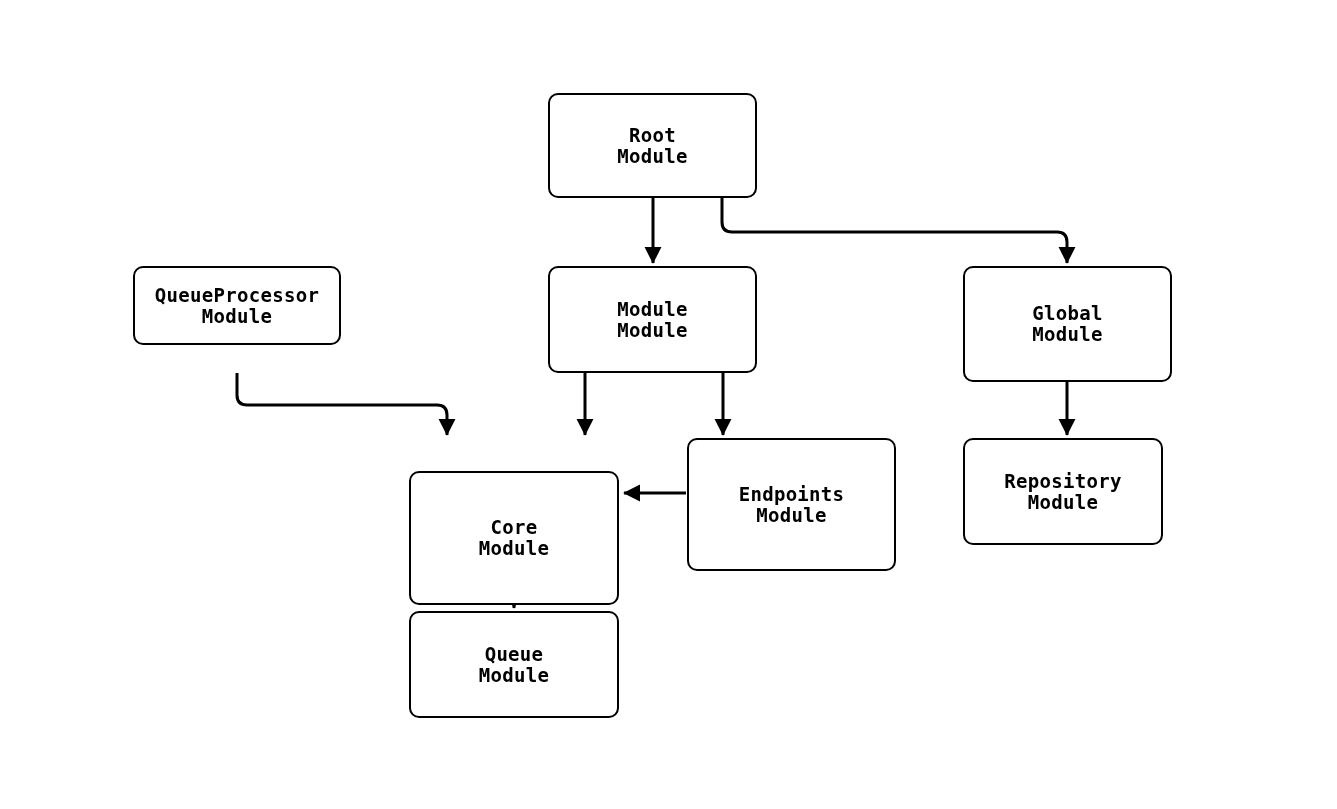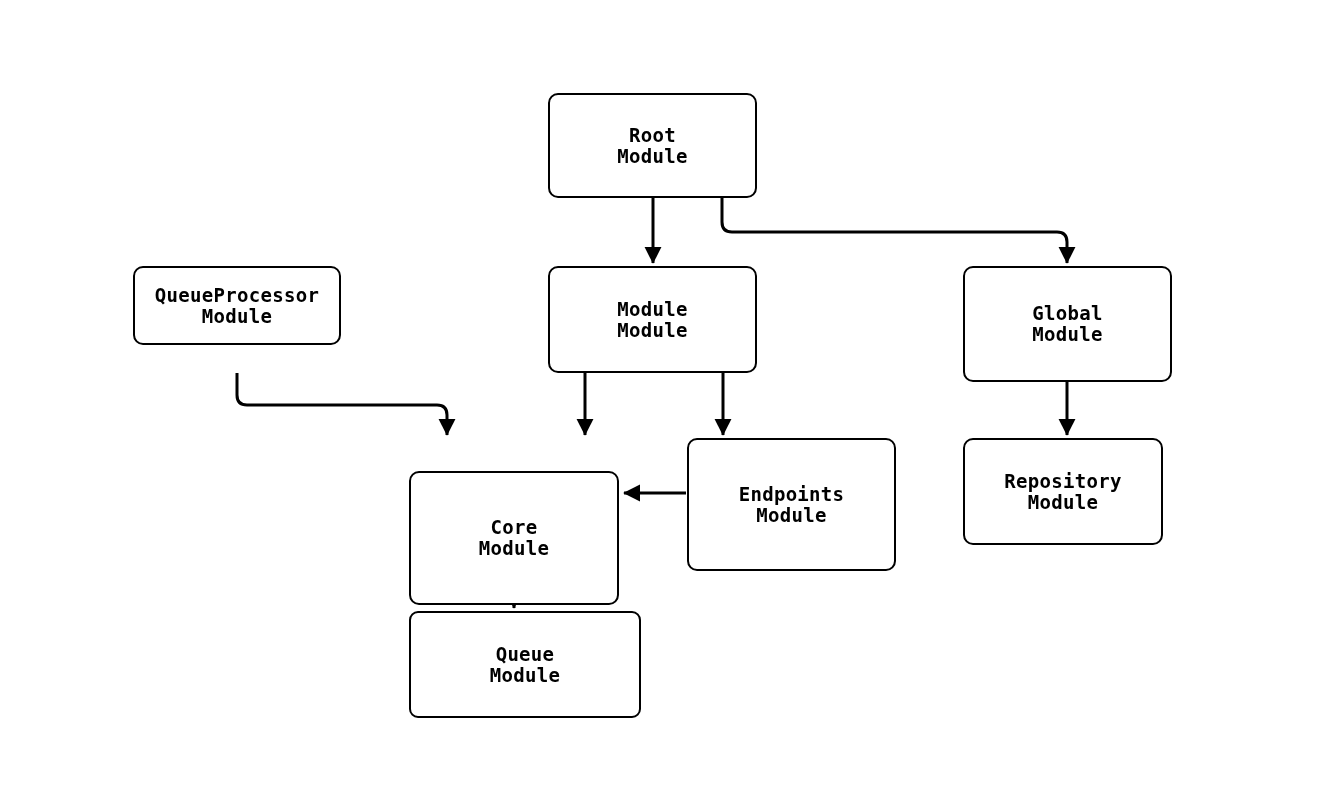--- a/index.html
+++ b/index.html
@@ -92,17 +92,17 @@
       <div>Module</div>
     </div>
     <div class="node" style="left: 687px; top: 438px; width: 209px; height: 133px;">
       <div>Endpoints</div>
       <div>Module</div>
     </div>
     <div class="node" style="left: 963px; top: 438px; width: 200px; height: 107px;">
       <div>Repository</div>
       <div>Module</div>
     </div>
-    <div class="node" style="left: 409px; top: 611px; width: 232px; height: 107px; border-radius: 9px;">
+    <div class="node" style="left: 409px; top: 611px; width: 210px; height: 107px;">
       <div>Queue</div>
       <div>Module</div>
     </div>
   </div>
 
 </body></html>

